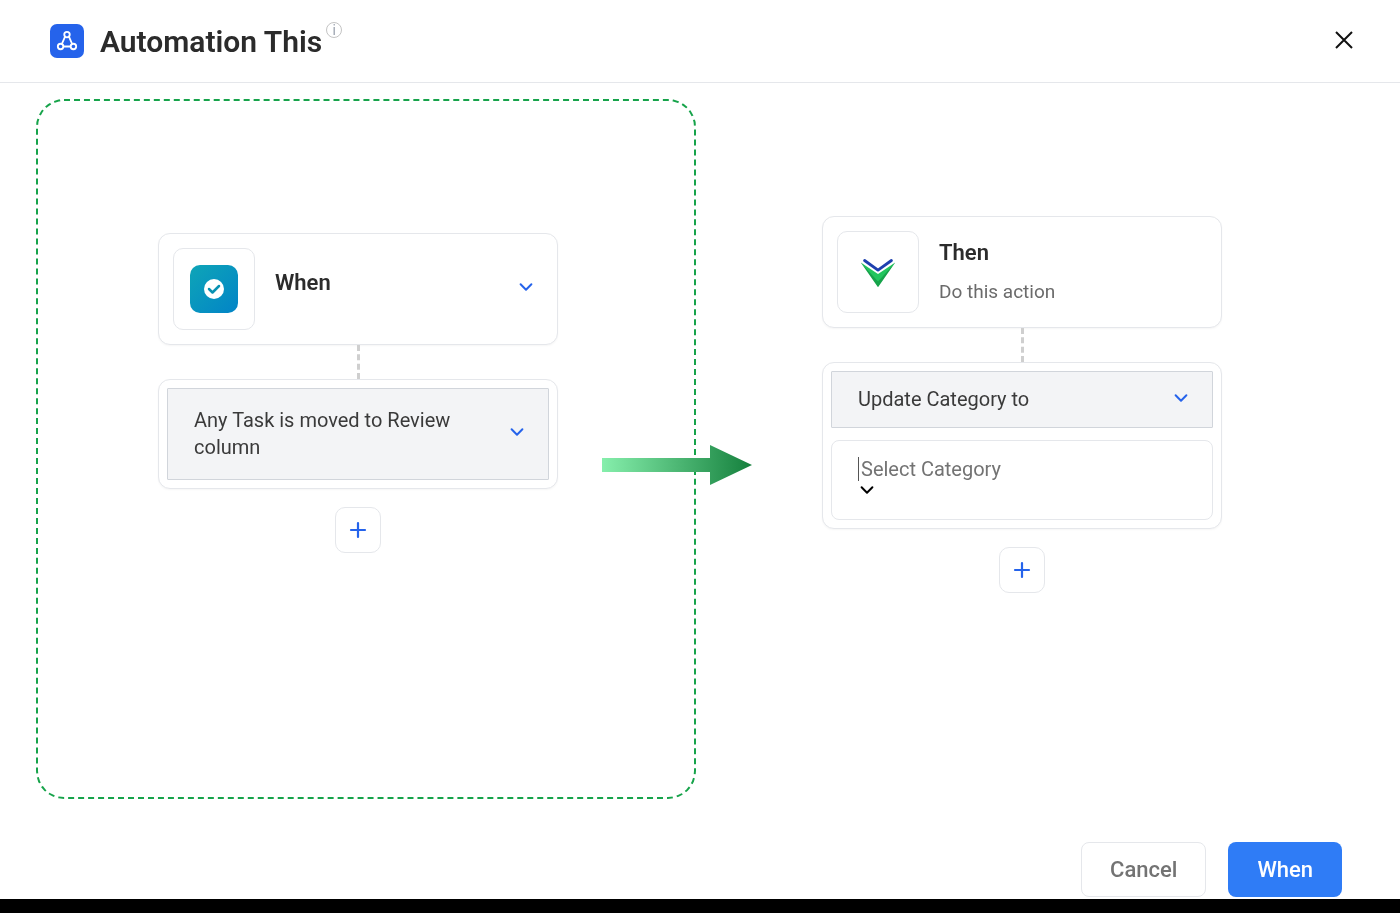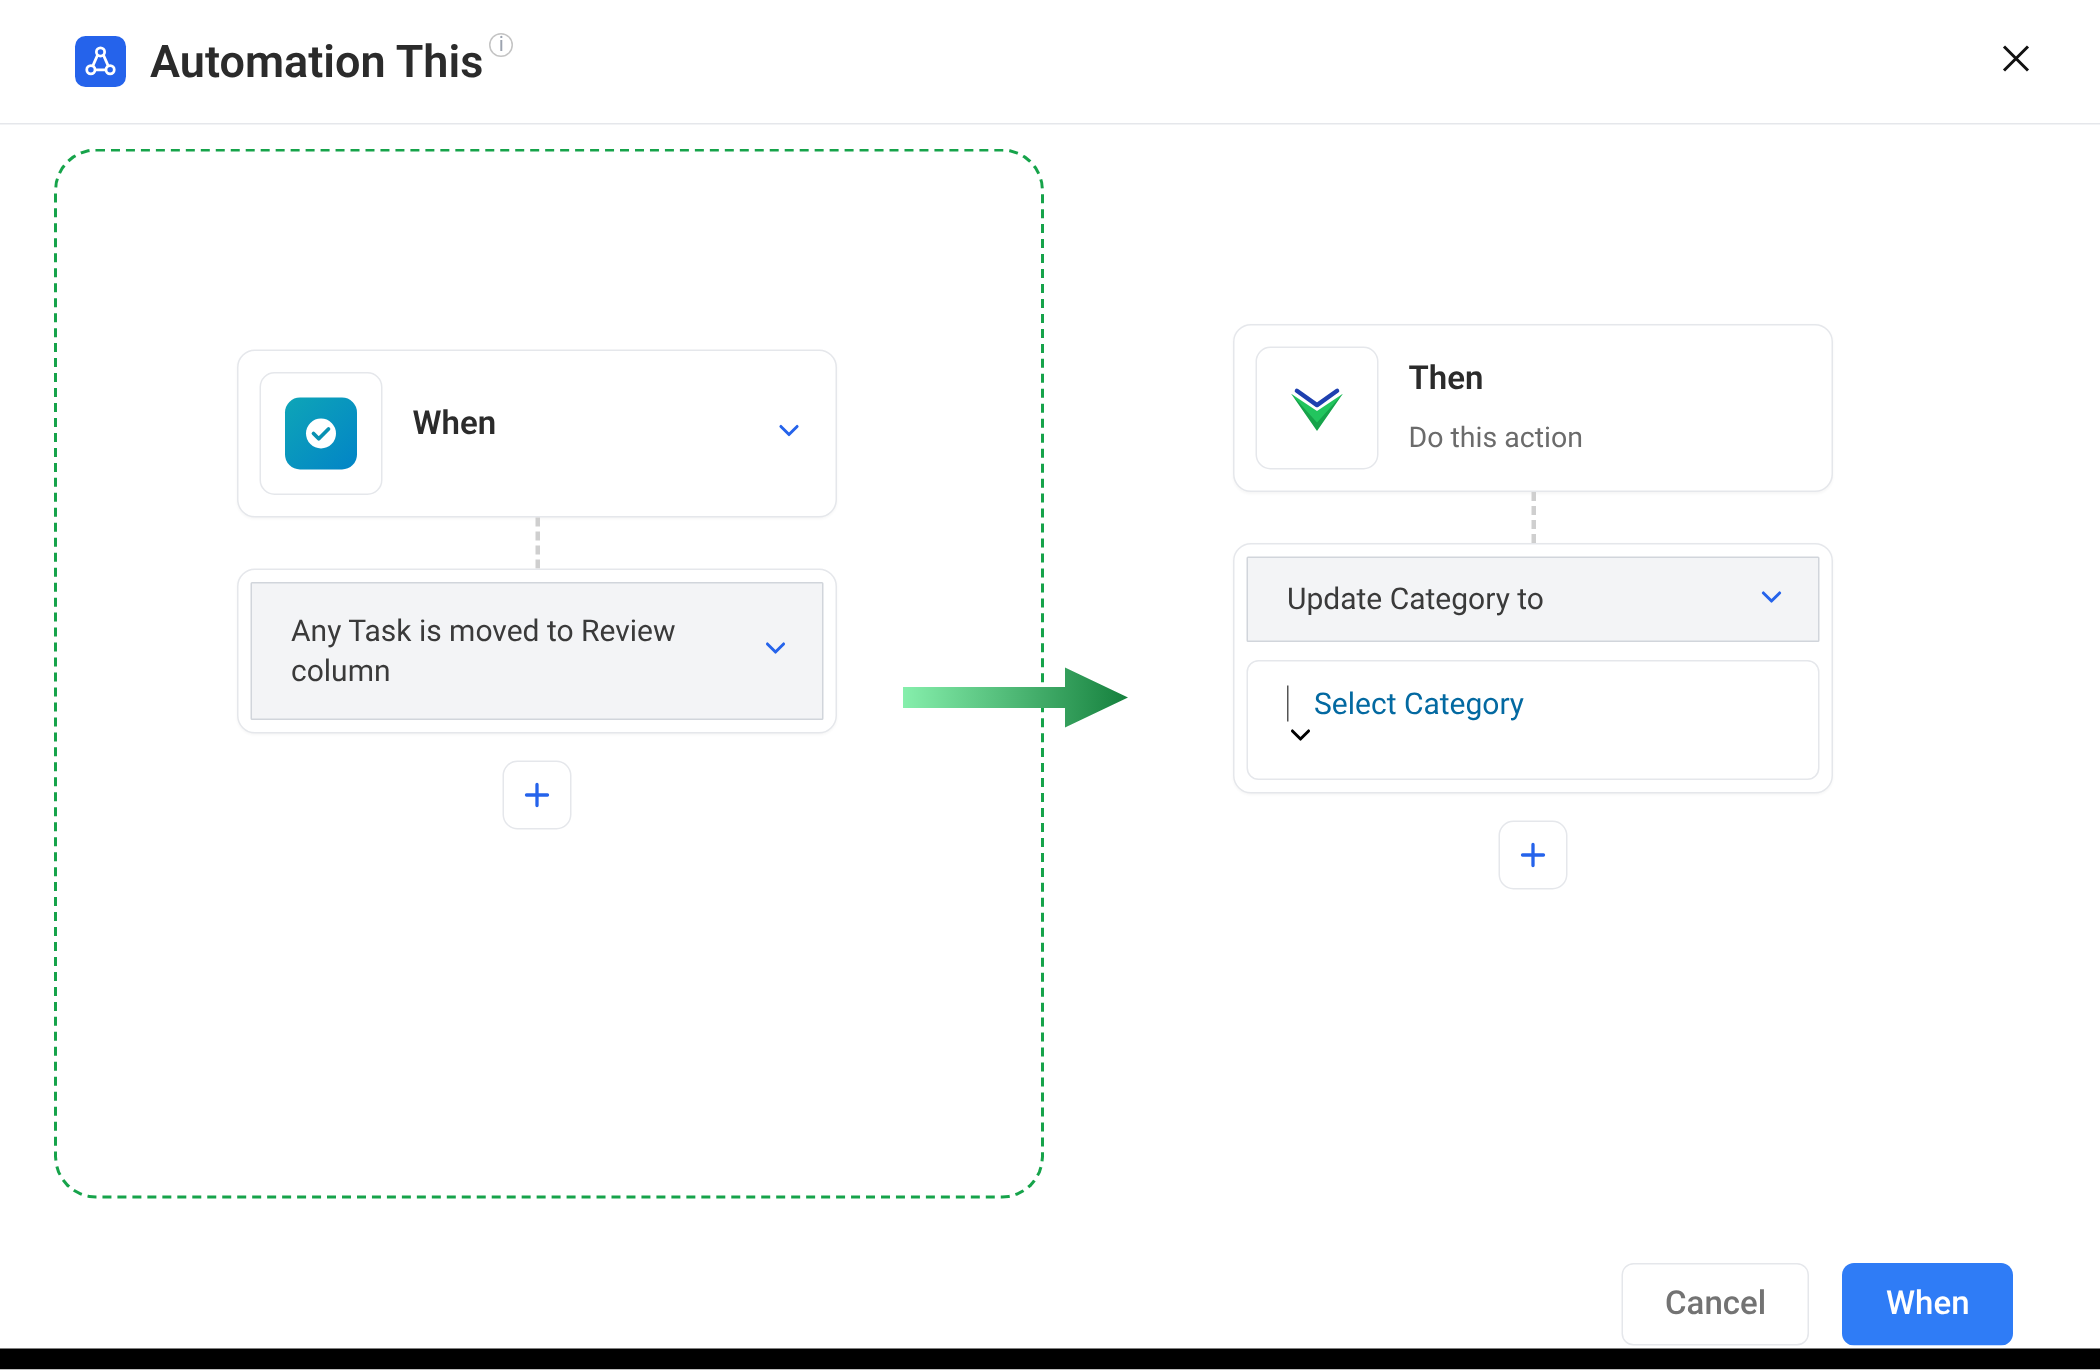--- a/index.html
+++ b/index.html
@@ -195,23 +195,23 @@
     background: #fff;
     border: 1px solid var(--border-light);
     border-radius: 8px;
     padding: 16px 50px 16px 26px;
     position: relative;
     cursor: pointer;
     margin-top: 12px;
   }
   .sel-input-text {
     font-size: 20px;
-    color: #0369a1;
+    color: #737373;
     border-left: 1.5px solid #555;
-    padding-left: 17px;
+    padding-left: 2px;
   }
 
   .add-btn {
     width: 46px;
     height: 46px;
     border: 1px solid var(--border-light);
     border-radius: 10px;
     background: #fff;
     margin: 18px auto 0 auto;
     display: flex;

